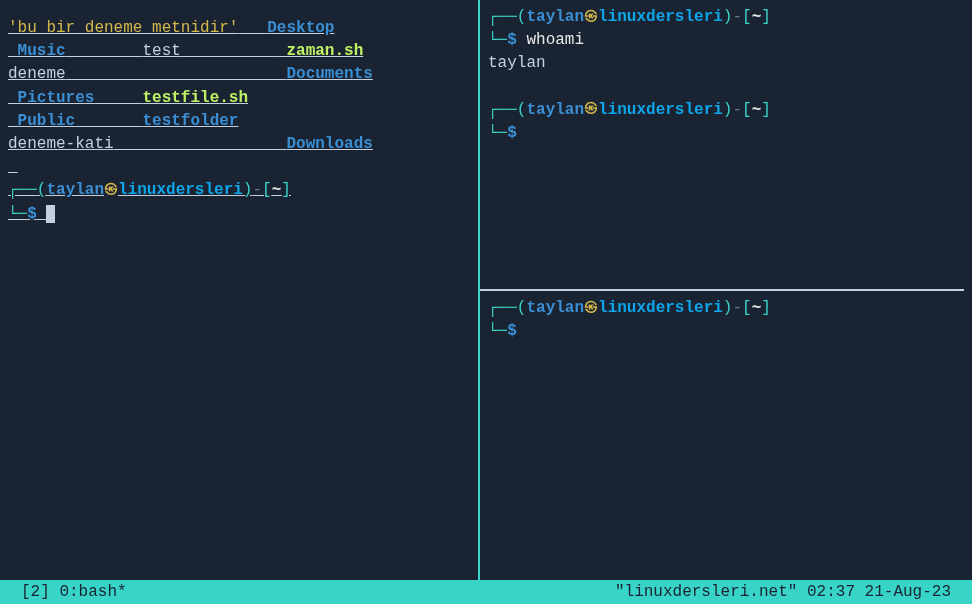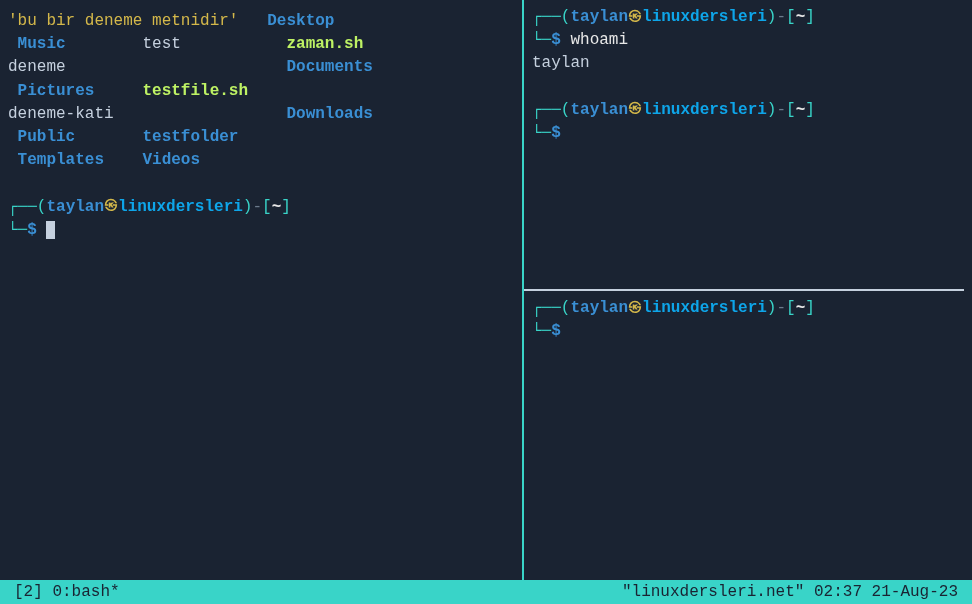--- a/index.html
+++ b/index.html
@@ -17,22 +17,23 @@
       overflow: hidden;
       display: flex;
       flex-direction: column;
     }
     .panes {
       flex: 1;
       display: flex;
       position: relative;
     }
     .pane-left {
-      width: 522px;
-      padding: 10px 8px;
+      width: 478px;
+      padding: 17px 8px;
+      text-decoration: underline;
     }
     .pane-right {
       flex: 1;
       display: flex;
       flex-direction: column;
     }
     .vsplit {
       width: 2px;
       background: #39d4c8;
     }
@@ -73,21 +74,21 @@
       height: 18px;
       background: #c5d0de;
       vertical-align: text-bottom;
     }
     .status-bar {
       height: 24px;
       background: #39d4c8;
       color: #1a2332;
       display: flex;
       align-items: center;
-      padding: 0 14px;
+      padding: 0 21px;
       font-size: 16px;
     }
     .status-left {
       flex: 0 0 auto;
     }
     .status-right {
       margin-left: auto;
       white-space: pre;
     }
     .skull {
@@ -101,23 +102,22 @@
 </head>
 <body>
 
 <div class="panes">
 
   <div class="pane-left">
     <div class="line"><span class="yellow">'bu bir deneme metnidir'</span><span>   </span><span class="cyan bold">Desktop</span></div>
     <div class="line"><span class="cyan bold"> Music</span><span>        </span><span>test</span><span>          </span><span class="green bold"> zaman.sh</span></div>
     <div class="line"><span>deneme</span><span>                       </span><span class="cyan bold">Documents</span></div>
     <div class="line"><span class="cyan bold"> Pictures</span><span>     </span><span class="green bold">testfile.sh</span></div>
+    <div class="line"><span class="cyan bold"> Public</span><span>       </span><span class="cyan bold">testfolder</span></div>
     <div class="line"><span>deneme-kati</span><span>                  </span><span class="cyan bold">Downloads</span></div>
-    <div class="line"><span class="cyan bold"> Public</span><span>       </span><span class="cyan bold">testfolder</span></div>
-    <div class="line"><span class="cyan bold"> Templates</span><span>    </span><span class="cyan bold">Videos</span></div>
     <div class="line">&nbsp;</div>
 
     <div class="line"><span class="prompt-top">┌──</span><span class="prompt-paren">(</span><span class="prompt-user">taylan</span><span class="prompt-at skull">㉿</span><span class="prompt-host">linuxdersleri</span><span class="prompt-paren">)</span><span class="gray">-</span><span class="prompt-brace">[</span><span class="prompt-path bold">~</span><span class="prompt-brace">]</span></div>
     <div class="line"><span class="prompt-top">└─</span><span class="prompt-dollar">$</span><span> </span><span class="cursor"></span></div>
   </div>
 
   <div class="vsplit"></div>
 
   <div class="pane-right">
     <div class="pane-top">

